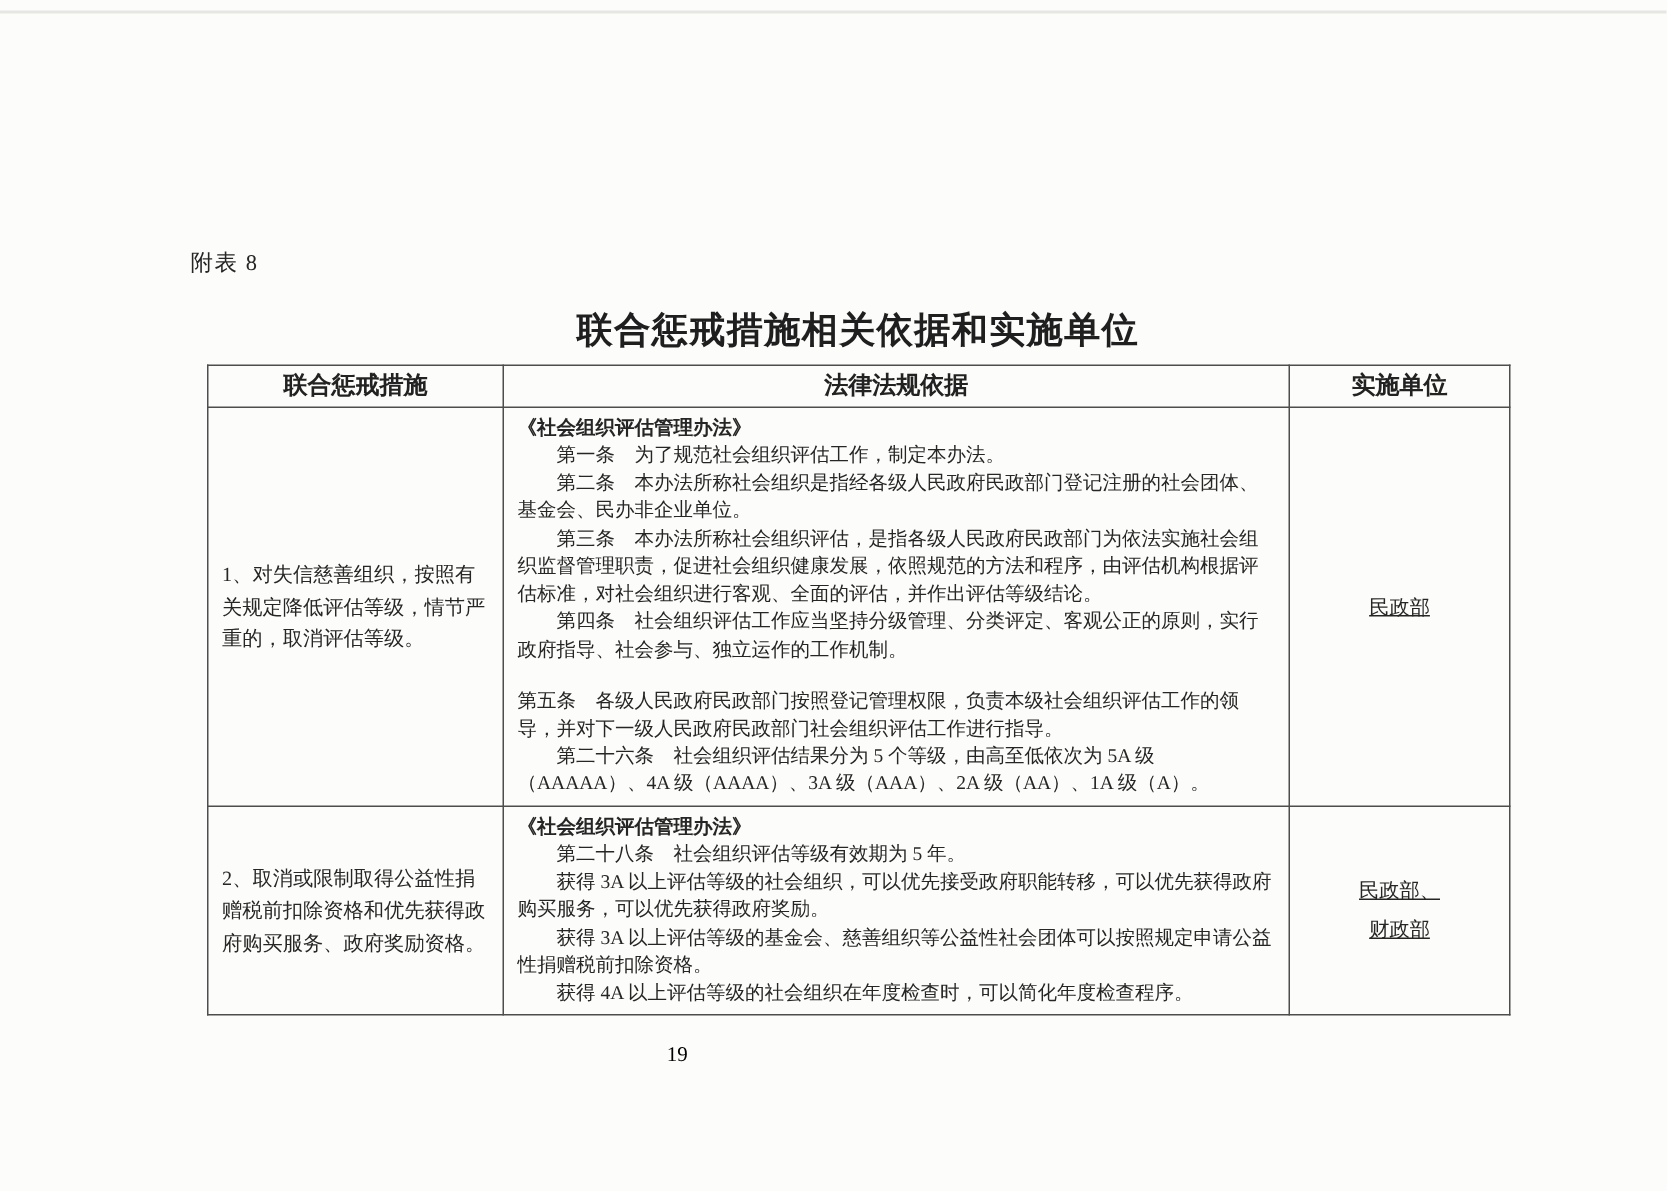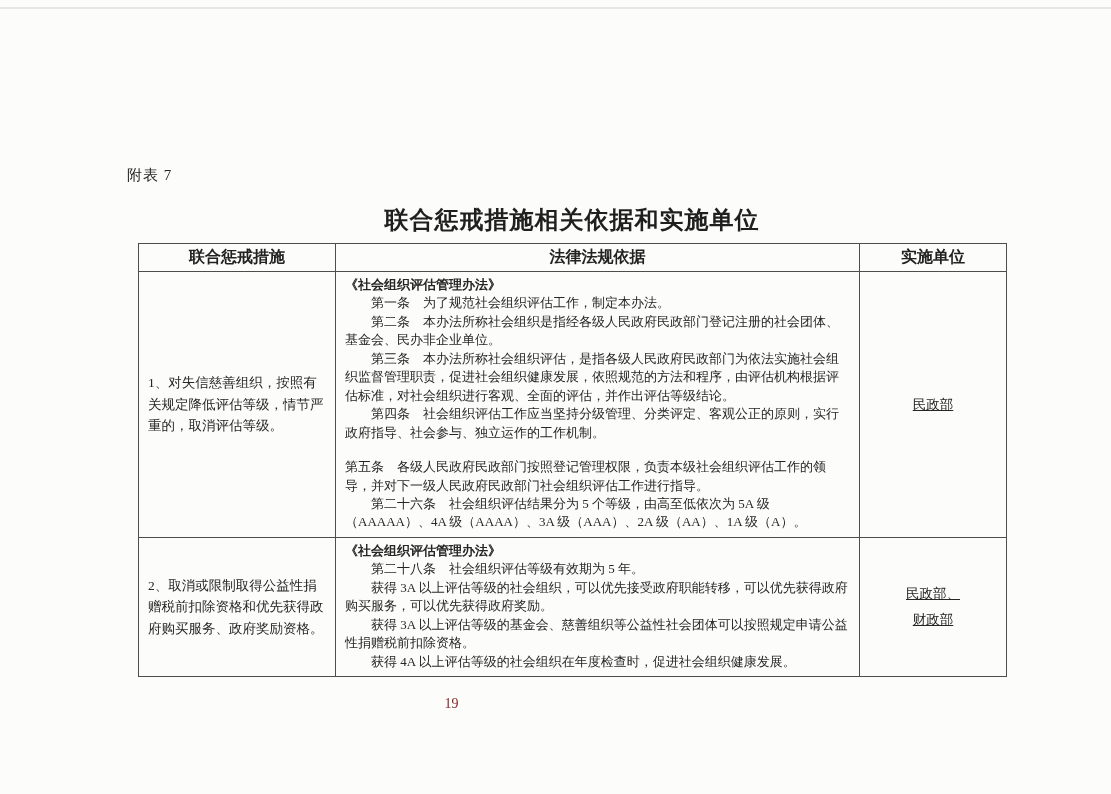--- a/index.html
+++ b/index.html
@@ -102,29 +102,29 @@
     text-indent: 0;
     margin-top: 16px;
   }
   .page-number {
     position: absolute;
     left: 0;
     top: 696px;
     width: 903px;
     text-align: center;
     font-size: 14px;
-    color: #7f1d1d;
+    color: #000000;
   }
 </style>
 </head>
 <body>
 
 <div class="scan-edge-top"></div>
 
-<div class="attach-label">附表 7</div>
+<div class="attach-label">附表 8</div>
 
 <div class="doc-title">联合惩戒措施相关依据和实施单位</div>
 
 <table class="main-table">
   <colgroup>
     <col class="col-measure">
     <col class="col-legal">
     <col class="col-unit">
   </colgroup>
   <thead>
@@ -150,21 +150,21 @@
           <div>民政部</div>
         </td>
     </tr>
     <tr class="row-2">
       <td class="measure-cell">2、取消或限制取得公益性捐赠税前扣除资格和优先获得政府购买服务、政府奖励资格。</td>
       <td class="legal-cell">
           <p class="para title">《社会组织评估管理办法》</p>
           <p class="para indent">第二十八条　社会组织评估等级有效期为 5 年。</p>
           <p class="para indent">获得 3A 以上评估等级的社会组织，可以优先接受政府职能转移，可以优先获得政府购买服务，可以优先获得政府奖励。</p>
           <p class="para indent">获得 3A 以上评估等级的基金会、慈善组织等公益性社会团体可以按照规定申请公益性捐赠税前扣除资格。</p>
-          <p class="para indent">获得 4A 以上评估等级的社会组织在年度检查时，促进社会组织健康发展。</p>
+          <p class="para indent">获得 4A 以上评估等级的社会组织在年度检查时，可以简化年度检查程序。</p>
         </td>
       <td class="unit-cell">
           <div>民政部、</div>
           <div>财政部</div>
         </td>
     </tr>
   </tbody>
 </table>
 
 <div class="page-number">19</div>

